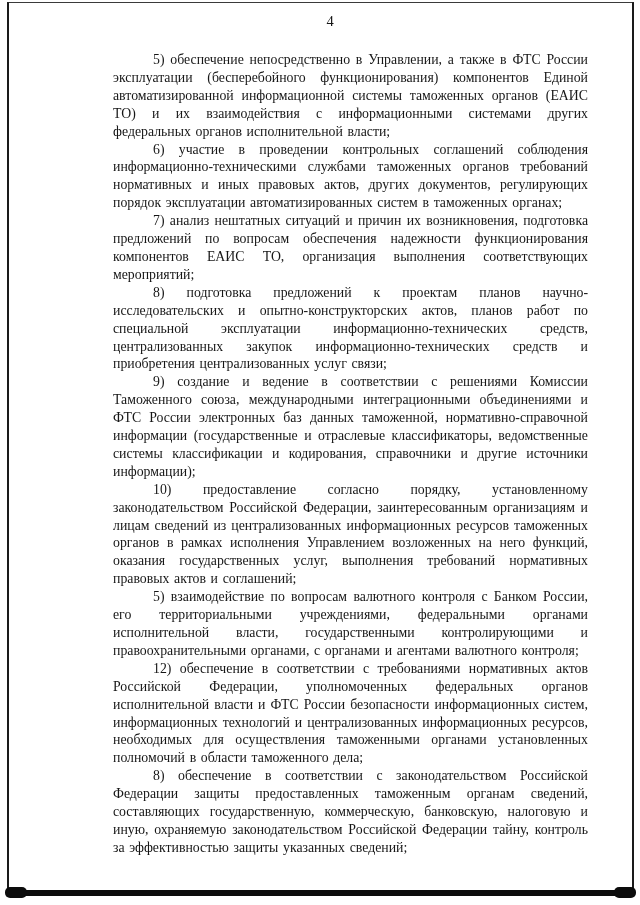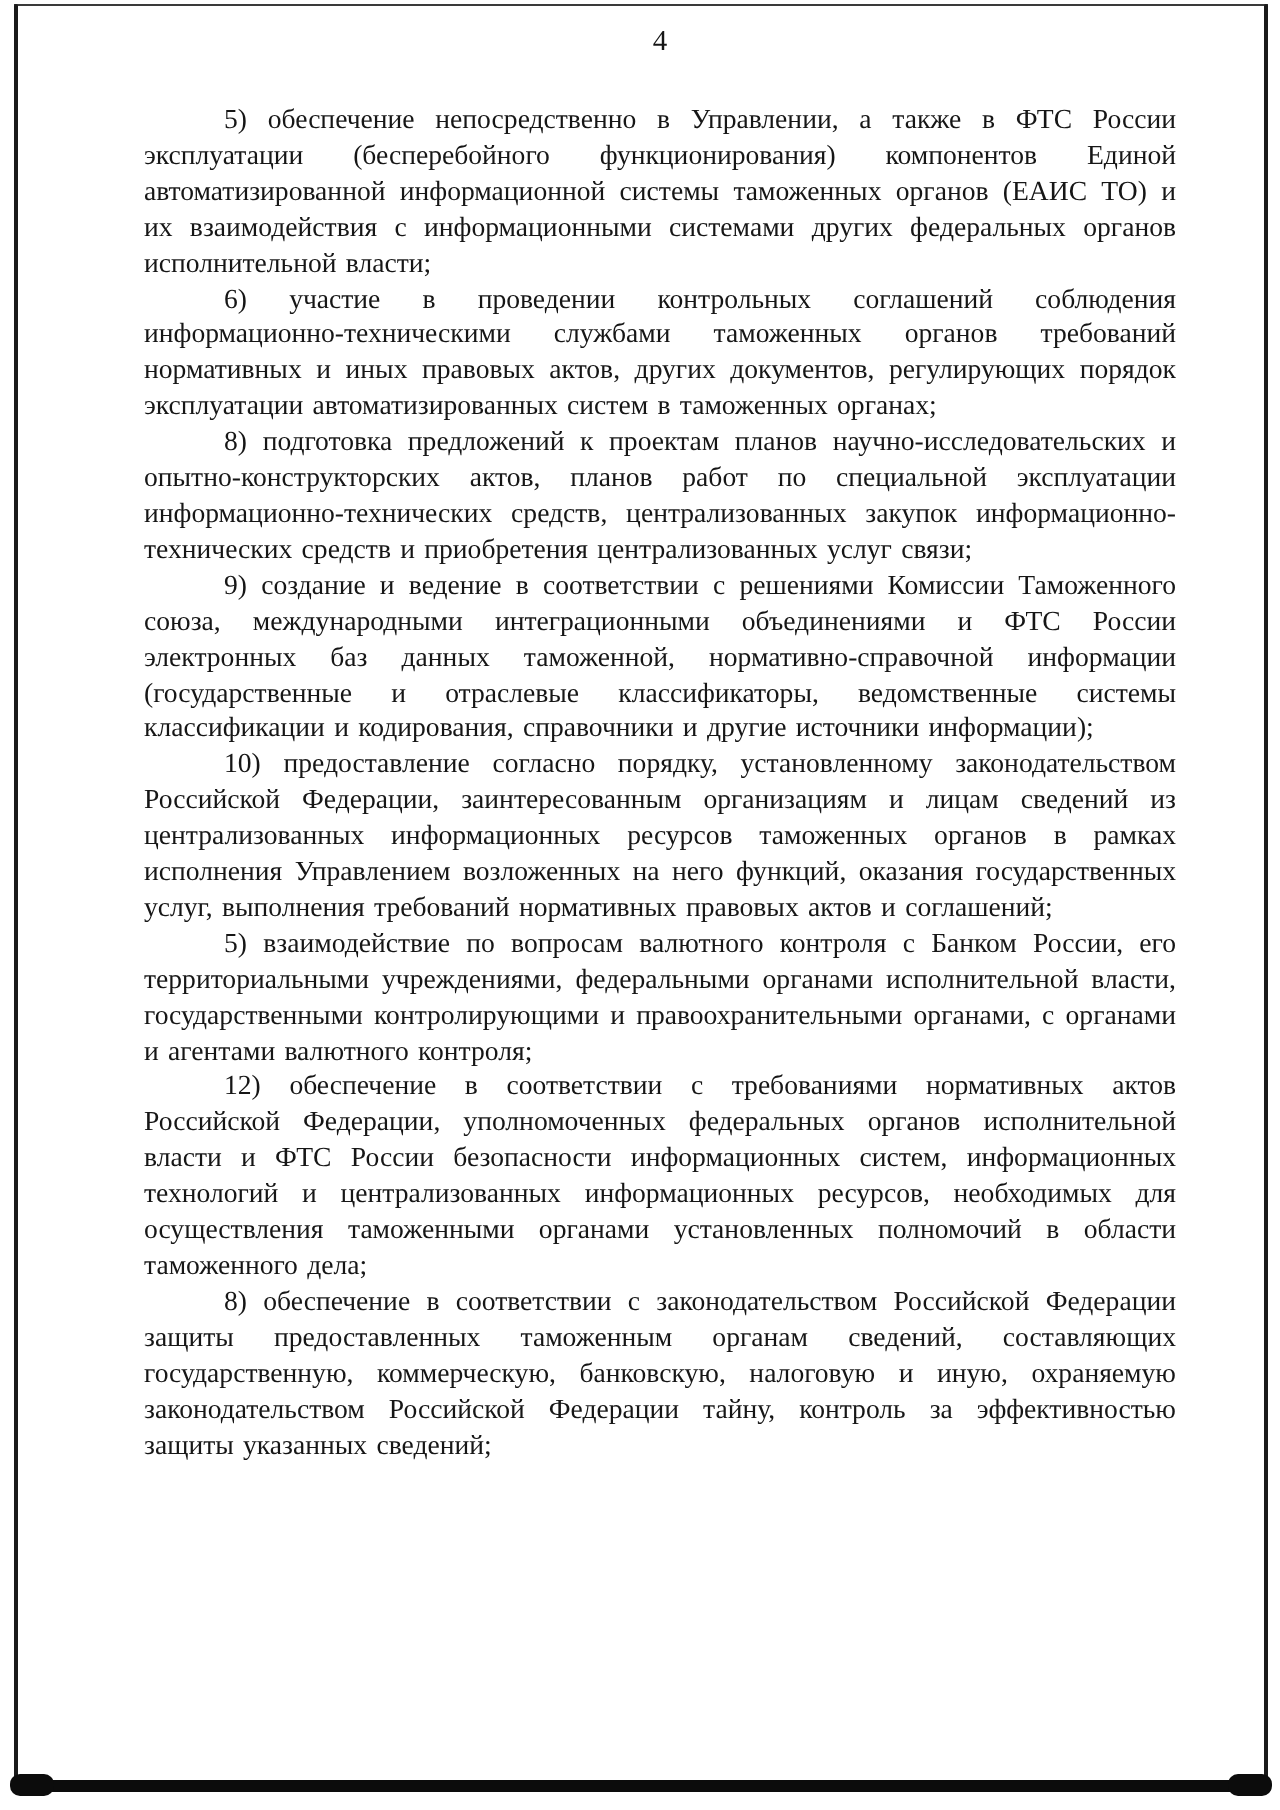--- a/index.html
+++ b/index.html
@@ -49,40 +49,42 @@
     text-align: center;
     font-size: 14.5px;
     margin-bottom: 21px;
   }
   .para {
     text-align: justify;
     text-indent: 40px;
     font-size: 13.8px;
     line-height: 17.9px;
     word-spacing: 1.2px;
+    margin-left: 41px;
   }
 </style>
 </head>
 <body>
 
 <div class="page">
   <div class="frame-top"></div>
   <div class="frame-left"></div>
   <div class="frame-right"></div>
   <div class="frame-bottom"></div>
   <div class="corner corner-left"></div>
   <div class="corner corner-right"></div>
 
   <div class="content">
     <div class="page-number">4</div>
 
     <p class="para"><span>5)</span> <span>обеспечение непосредственно в Управлении, а также в ФТС России эксплуатации (бесперебойного функционирования) компонентов Единой автоматизированной информационной системы таможенных органов (ЕАИС ТО) и их взаимодействия с информационными системами других федеральных органов исполнительной власти;</span></p>
 
     <p class="para"><span>6)</span> <span>участие в проведении контрольных соглашений соблюдения информационно-техническими службами таможенных органов требований нормативных и иных правовых актов, других документов, регулирующих порядок эксплуатации автоматизированных систем в таможенных органах;</span></p>
 
+    <p class="para"><span>7)</span> <span>анализ нештатных ситуаций и причин их возникновения, подготовка предложений по вопросам обеспечения надежности функционирования компонентов ЕАИС ТО, организация выполнения соответствующих мероприятий;</span></p>
 
     <p class="para"><span>8)</span> <span>подготовка предложений к проектам планов научно-исследовательских и опытно-конструкторских актов, планов работ по специальной эксплуатации информационно-технических средств, централизованных закупок информационно-технических средств и приобретения централизованных услуг связи;</span></p>
 
     <p class="para"><span>9)</span> <span>создание и ведение в соответствии с решениями Комиссии Таможенного союза, международными интеграционными объединениями и ФТС России электронных баз данных таможенной, нормативно-справочной информации (государственные и отраслевые классификаторы, ведомственные системы классификации и кодирования, справочники и другие источники информации);</span></p>
 
     <p class="para"><span>10)</span> <span>предоставление согласно порядку, установленному законодательством Российской Федерации, заинтересованным организациям и лицам сведений из централизованных информационных ресурсов таможенных органов в рамках исполнения Управлением возложенных на него функций, оказания государственных услуг, выполнения требований нормативных правовых актов и соглашений;</span></p>
 
     <p class="para"><span>5)</span> <span>взаимодействие по вопросам валютного контроля с Банком России, его территориальными учреждениями, федеральными органами исполнительной власти, государственными контролирующими и правоохранительными органами, с органами и агентами валютного контроля;</span></p>
 
     <p class="para"><span>12)</span> <span>обеспечение в соответствии с требованиями нормативных актов Российской Федерации, уполномоченных федеральных органов исполнительной власти и ФТС России безопасности информационных систем, информационных технологий и централизованных информационных ресурсов, необходимых для осуществления таможенными органами установленных полномочий в области таможенного дела;</span></p>

